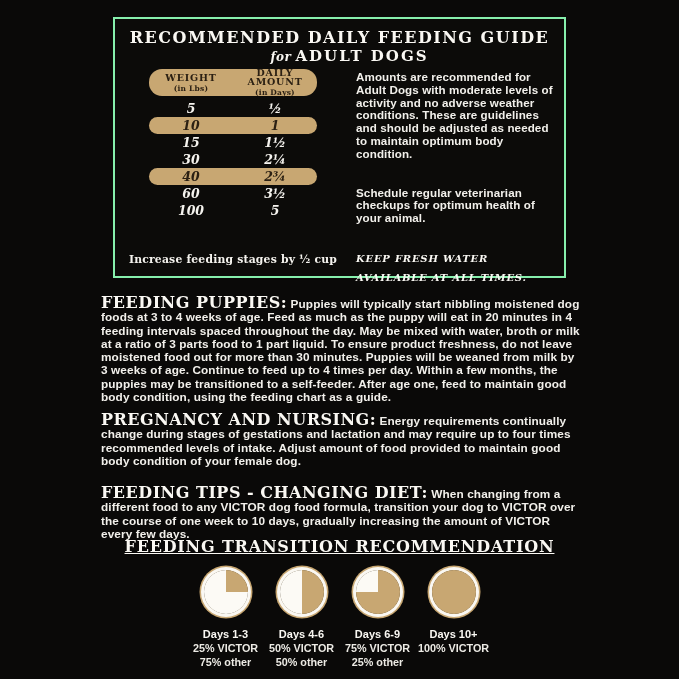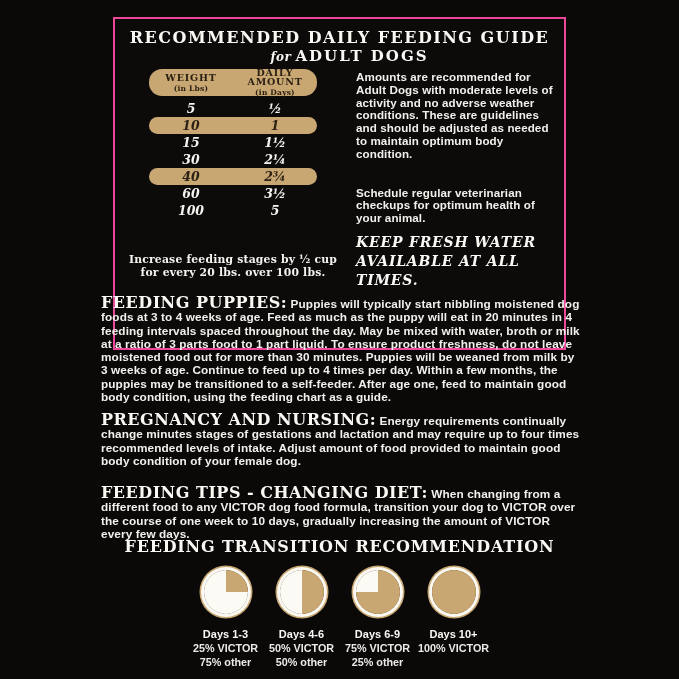--- a/index.html
+++ b/index.html
@@ -4,22 +4,22 @@
 <style>
   html,body{margin:0;padding:0;}
   body{
     width:679px;height:679px;position:relative;overflow:hidden;
     background:#0a0908;
     font-family:"Liberation Sans",sans-serif;
     -webkit-font-smoothing:antialiased;
   }
   
   .guide-box{
-    position:absolute;left:113px;top:17px;width:453px;height:333px;
-    border:2px solid #ec4899;background:#0c0b09;box-sizing:border-box;
+    position:absolute;left:113px;top:17px;width:453px;height:261px;
+    border:2px solid #86efac;background:#0c0b09;box-sizing:border-box;
   }
   .box-title{
     margin-top:9px;text-align:center;color:#faf8f3;
     font-family:"DejaVu Serif",serif;font-weight:bold;
     font-size:16px;letter-spacing:1.5px;line-height:19px;
   }
   .box-subtitle{
     text-align:center;color:#faf8f3;font-family:"DejaVu Serif",serif;
     font-size:15px;letter-spacing:2px;font-weight:bold;line-height:18px;padding-left:20px;
   }
@@ -50,39 +50,39 @@
     color:#f5f3ee;font-family:"DejaVu Serif",serif;font-weight:bold;
     font-size:10.8px;line-height:13px;letter-spacing:0.2px;
   }
   
   .notes{position:absolute;left:241px;top:52px;width:206px;color:#f2f0eb;}
   .notes p{
     margin:0;font-size:11.6px;line-height:12.8px;font-weight:bold;letter-spacing:0.1px;
   }
   .notes .p2{margin-top:26px;}
   .notes .emph{
-    margin-top:8px;font-family:"DejaVu Serif",serif;font-style:italic;
-    font-weight:bold;font-size:14px;line-height:19px;letter-spacing:0.8px;
+    margin-top:24px;font-family:"DejaVu Serif",serif;font-style:italic;
+    font-weight:bold;font-size:10px;line-height:19px;letter-spacing:0.8px;
     color:#faf8f3;
   }
   
   .section{position:absolute;left:101px;width:480px;color:#f2f0eb;}
   .section p{margin:0;font-size:11.8px;line-height:13.3px;font-weight:bold;letter-spacing:0.1px;}
   .shead{
     font-family:"DejaVu Serif",serif;font-weight:bold;font-size:16px;
     letter-spacing:0.5px;color:#faf8f3;
   }
   .sec1{top:296px;}
   .sec2{top:413px;}
   .sec3{top:486px;}
   
   .trans-title{
     position:absolute;left:0;top:537px;width:679px;text-align:center;
     color:#faf8f3;font-family:"DejaVu Serif",serif;font-weight:bold;
-    font-size:16px;letter-spacing:0.8px;
+    font-size:16px;letter-spacing:0.8px;text-decoration:underline;
   }
   .pie-row{
     position:absolute;left:0;top:562px;width:679px;
     display:flex;justify-content:center;
   }
   .pie-col{width:76px;display:flex;flex-direction:column;align-items:center;}
   .pie{
     width:44px;height:44px;border-radius:50%;
     margin:8px 0 13px 0;
     box-shadow:0 0 0 3px #faf8f3, 0 0 0 4.5px #c8a772;
@@ -137,36 +137,35 @@
         </div>
       <div class="trow">
           <span class="col">100</span>
           <span class="col">5</span>
         </div>
     </div>
   </div>
 
   <div class="footnote">
     <span>Increase feeding stages by ½ cup</span><br>
-    <span>for every 20 lbs. over 100 lbs.</span>
   </div>
 
   <div class="notes">
     <p class="p1">Amounts are recommended for Adult Dogs with moderate levels of activity and no adverse weather conditions. These are guidelines and should be adjusted as needed to maintain optimum body condition.</p>
     <p class="p2">Schedule regular veterinarian checkups for optimum health of your animal.</p>
     <p class="emph">KEEP FRESH WATER AVAILABLE AT ALL TIMES.</p>
   </div>
 </div>
 
 <div class="section sec1">
   <p><span class="shead">FEEDING PUPPIES:</span> <span>Puppies will typically start nibbling moistened dog foods at 3 to 4 weeks of age. Feed as much as the puppy will eat in 20 minutes in 4 feeding intervals spaced throughout the day. May be mixed with water, broth or milk at a ratio of 3 parts food to 1 part liquid. To ensure product freshness, do not leave moistened food out for more than 30 minutes. Puppies will be weaned from milk by 3 weeks of age. Continue to feed up to 4 times per day. Within a few months, the puppies may be transitioned to a self-feeder. After age one, feed to maintain good body condition, using the feeding chart as a guide.</span></p>
 </div>
 
 <div class="section sec2">
-  <p><span class="shead">PREGNANCY AND NURSING:</span> <span>Energy requirements continually change minutes stages of gestations and lactation and may require up to four times recommended levels of intake. Adjust amount of food provided to maintain good body condition of your female dog.</span></p>
+  <p><span class="shead">PREGNANCY AND NURSING:</span> <span>Energy requirements continually change during stages of gestations and lactation and may require up to four times recommended levels of intake. Adjust amount of food provided to maintain good body condition of your female dog.</span></p>
 </div>
 
 <div class="section sec3">
   <p><span class="shead">FEEDING TIPS - CHANGING DIET:</span> <span>When changing from a different food to any VICTOR dog food formula, transition your dog to VICTOR over the course of one week to 10 days, gradually increasing the amount of VICTOR every few days.</span></p>
 </div>
 
 <div class="trans-title">FEEDING TRANSITION RECOMMENDATION</div>
 
 <div class="pie-row">
   <div class="pie-col">

